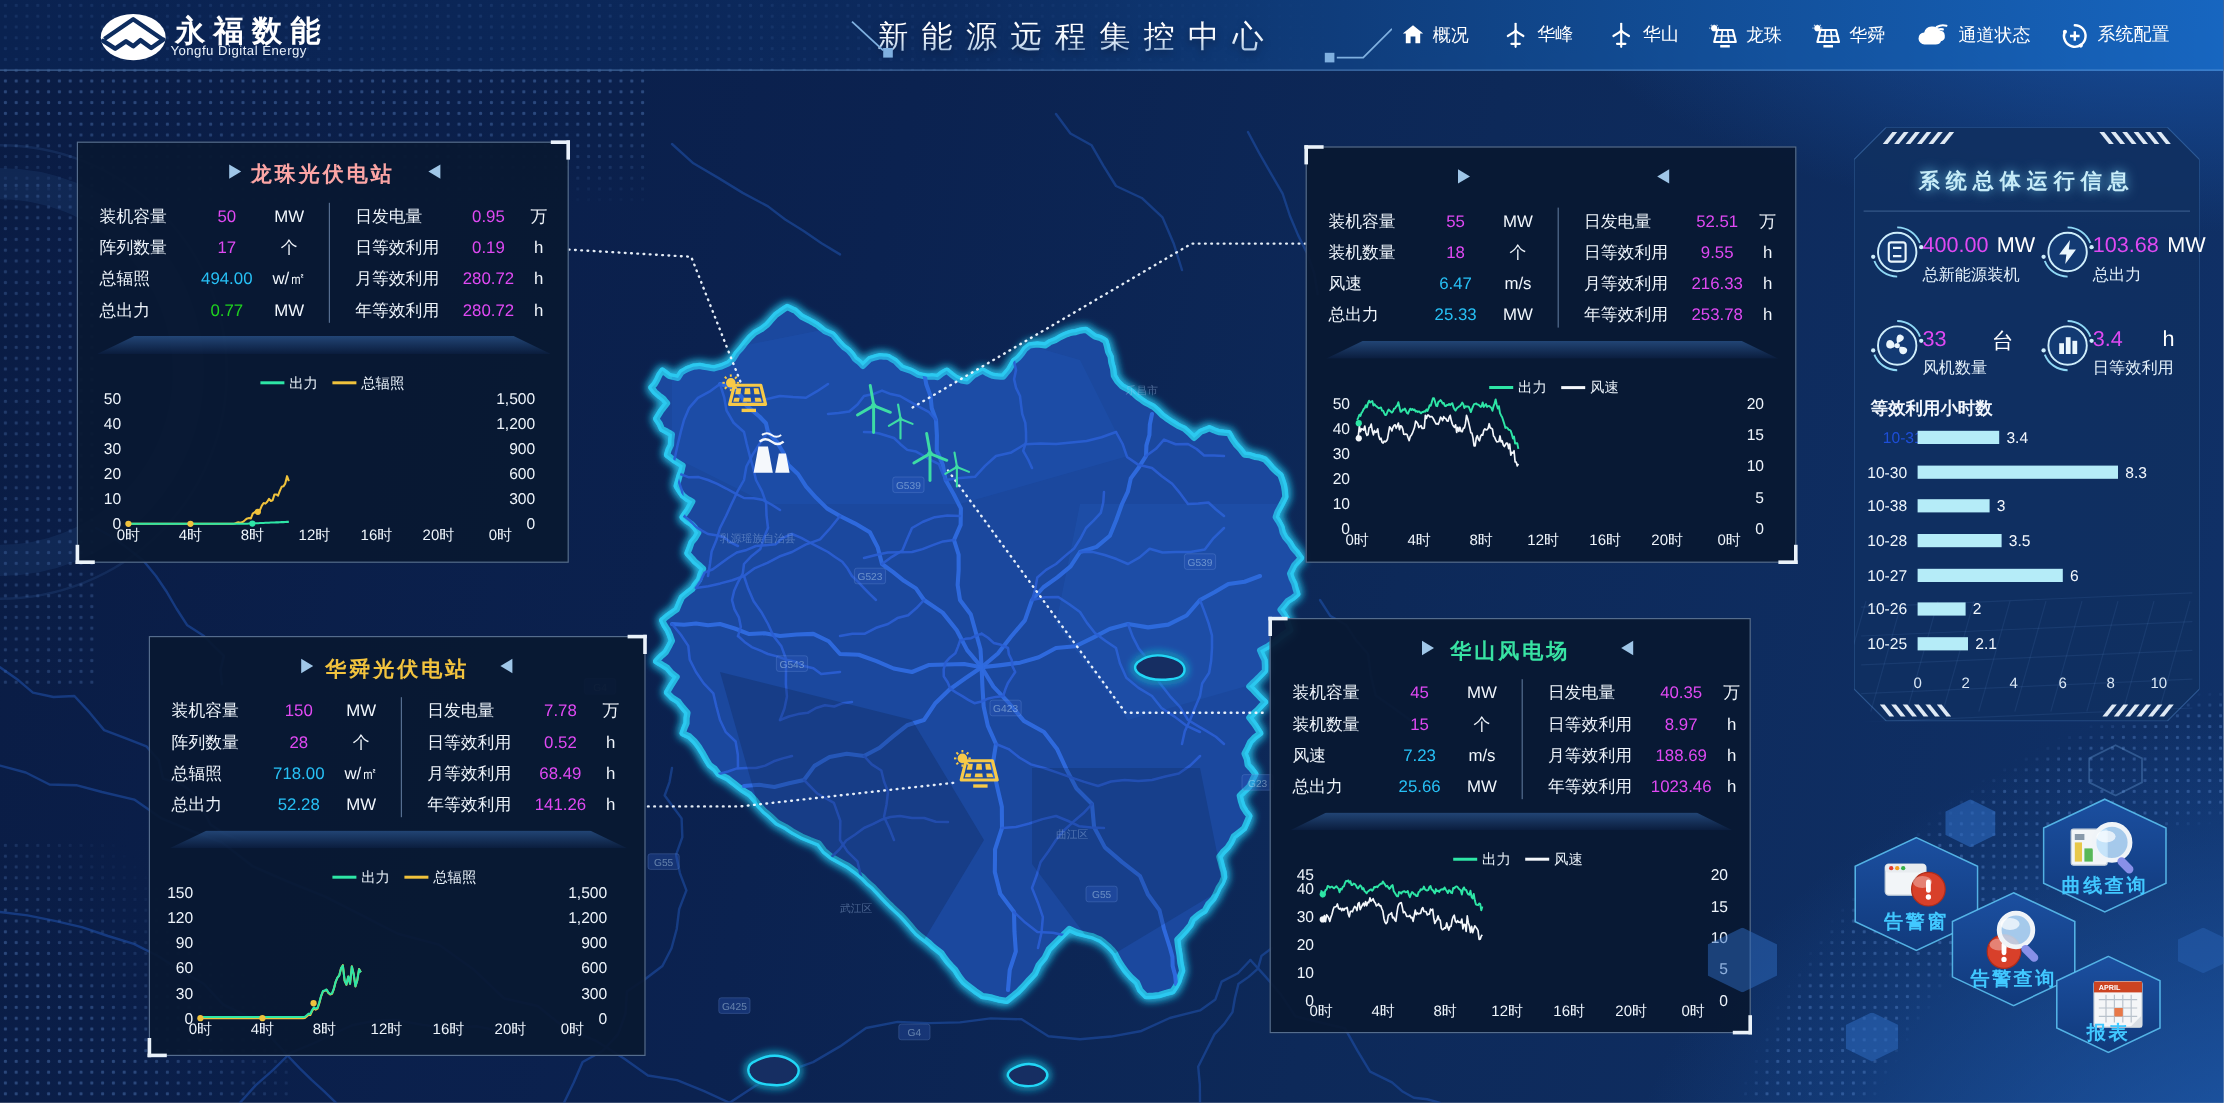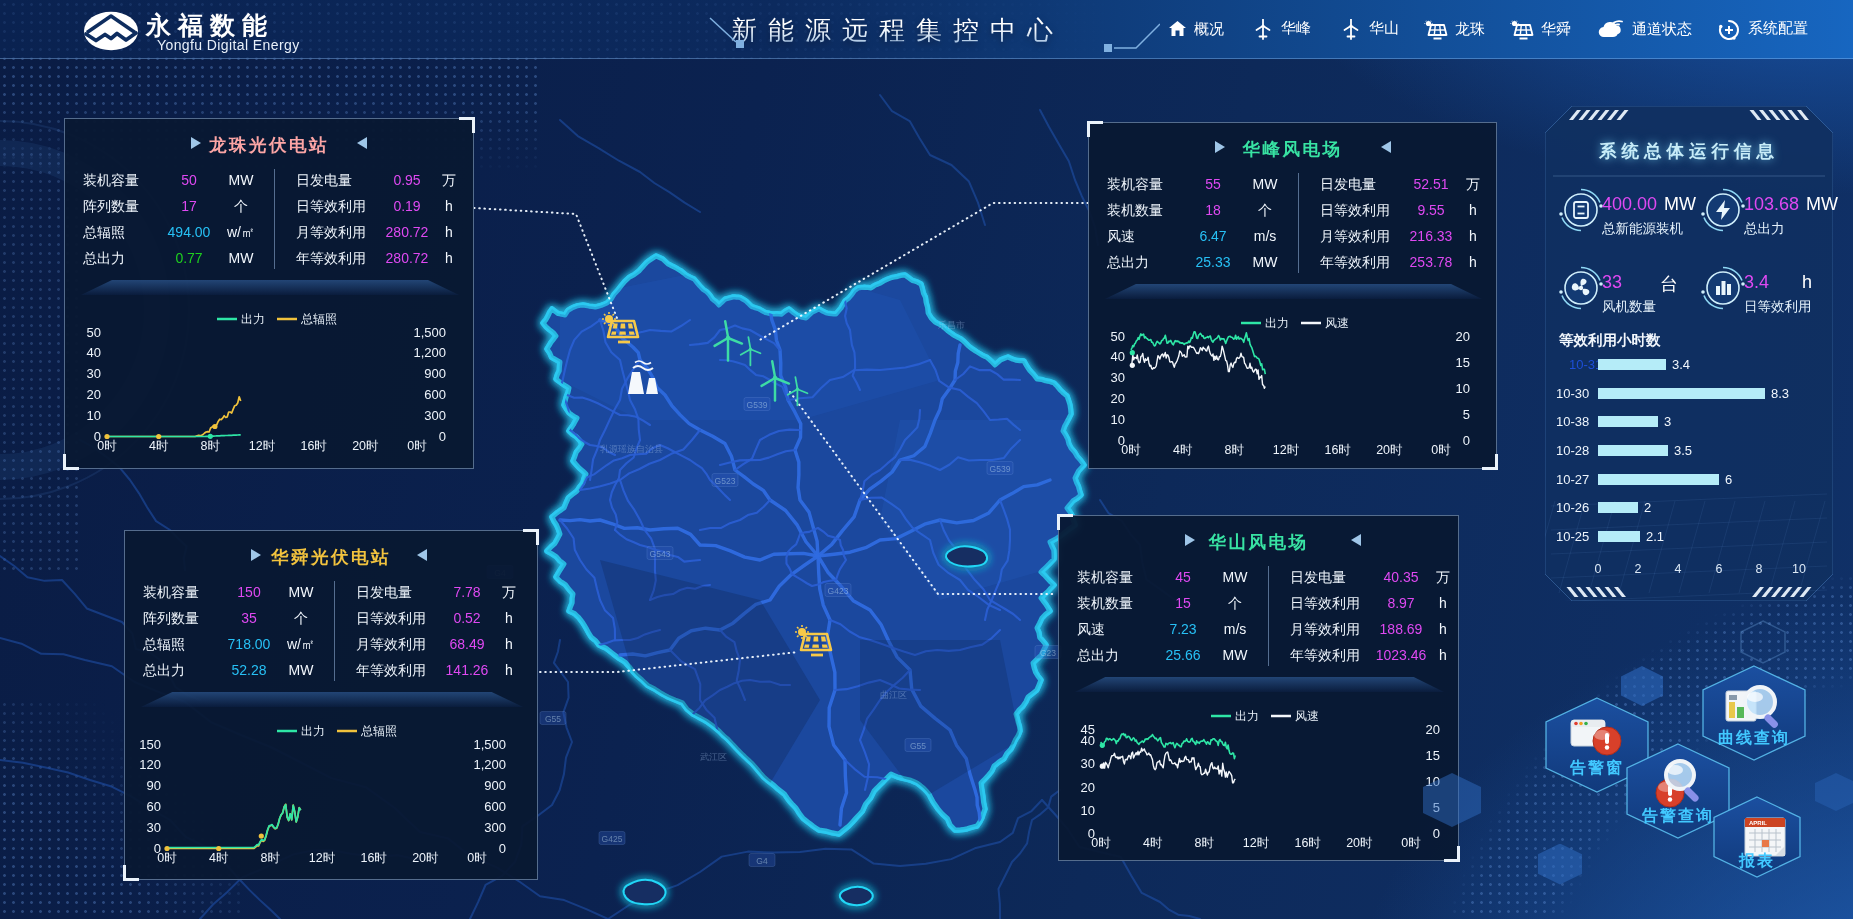--- a/index.html
+++ b/index.html
@@ -278,21 +278,21 @@
     </g>
   </svg>
 <div id="hdr">
     <div class="dots" style="left:0;top:0;width:1160px;height:59px;opacity:.35;-webkit-mask-image:linear-gradient(90deg,#000 45%,transparent);mask-image:linear-gradient(90deg,#000 45%,transparent)"></div>
     <svg class="abs" style="left:83px;top:11px" width="56" height="40" viewBox="0 0 56 40">
       <ellipse cx="28" cy="20" rx="27" ry="19.3" fill="#fff"></ellipse>
       <path d="M4,21.5 L28,5 L52,21.5" fill="none" stroke="#0e2d5f" stroke-width="3.6" stroke-linejoin="round"></path>
       <path d="M3,23 L13,29.5 L22,23.5 L28,27.5 L34,22.5 L43,29 L53,22" fill="none" stroke="#0e2d5f" stroke-width="3.8" stroke-linejoin="round" stroke-linecap="round"></path>
     </svg>
     <div class="abs" style="left:146px;top:9px;color:#fff;font-size:25px;font-weight:bold;letter-spacing:7px;white-space:nowrap">永福数能</div>
-    <div class="abs" style="left:157px;top:37px;color:#e8f0fa;font-size:14px;letter-spacing:0.4px;white-space:nowrap">Yongfu Digital Energy</div>
+    <div class="abs" style="left:142px;top:37px;color:#e8f0fa;font-size:11px;letter-spacing:0.4px;white-space:nowrap">Yongfu Digital Energy</div>
     <div id="maintitle">新能源远程集控中心</div>
     <svg class="abs" style="left:700px;top:0" width="460" height="59" viewBox="0 0 460 59">
       <path d="M10,18 L36,42" stroke="#7fb0e0" stroke-width="1.5" fill="none"></path>
       <rect x="36" y="40" width="8" height="8" fill="#7fb0e0"></rect>
       <path d="M414,48 L436,48 L460,24" stroke="#7fb0e0" stroke-width="1.5" fill="none"></path>
       <rect x="404" y="44" width="8" height="8" fill="#7fb0e0"></rect>
     </svg>
     <div class="nav" style="left:1168px">
       <div class="navitem">
         <svg width="19" height="17" viewBox="0 0 19 17" style="margin-right:7px">
@@ -460,21 +460,21 @@
 <div class="panel" style="left:124px;top:530px;width:414px;height:350px">
     <div class="bk bk-tr"></div>
     <div class="bk bk-bl"></div>
     <div class="ptitle" style="top:14px;color:#f2c33e">华舜光伏电站</div>
     <div class="tri trir" style="left:126px;top:18px"></div>
     <div class="tri tril" style="left:292px;top:18px"></div>
     <div class="row lab" style="left:18px;top:53px">装机容量</div>
     <div class="row val mag" style="left:79px;top:53px">150</div>
     <div class="row unit" style="left:146px;top:53px">MW</div>
     <div class="row lab" style="left:18px;top:79px">阵列数量</div>
-    <div class="row val mag" style="left:79px;top:79px">35</div>
+    <div class="row val mag" style="left:79px;top:79px">28</div>
     <div class="row unit" style="left:146px;top:79px">个</div>
     <div class="row lab" style="left:18px;top:105px">总辐照</div>
     <div class="row val cy" style="left:79px;top:105px">718.00</div>
     <div class="row unit" style="left:146px;top:105px">w/㎡</div>
     <div class="row lab" style="left:18px;top:131px">总出力</div>
     <div class="row val cy" style="left:79px;top:131px">52.28</div>
     <div class="row unit" style="left:146px;top:131px">MW</div>
     <div class="row lab" style="left:231px;top:53px">日发电量</div>
     <div class="row val mag" style="left:297px;top:53px">7.78</div>
     <div class="row unit" style="left:354px;top:53px">万</div>
@@ -516,21 +516,20 @@
       <polyline points="42.0,317.5 43.5,317.5 45.0,317.5 46.5,317.5 48.0,317.5 49.5,317.5 51.0,317.5 52.5,317.5 54.0,317.5 55.5,317.5 57.0,317.5 58.5,317.5 60.0,317.5 61.5,317.5 63.0,317.5 64.5,317.5 66.0,317.5 67.5,317.5 69.0,317.5 70.5,317.5 72.0,317.5 73.5,317.5 75.0,317.5 76.5,317.5 78.1,317.5 79.6,317.5 81.1,317.5 82.6,317.5 84.1,317.5 85.6,317.5 87.1,317.5 88.6,317.5 90.1,317.5 91.6,317.5 93.1,317.5 94.6,317.5 96.1,317.5 97.6,317.5 99.1,317.5 100.6,317.5 102.1,317.5 103.6,317.5 105.1,317.5 106.6,317.5 108.1,317.5 109.6,317.5 111.1,317.5 112.6,317.5 114.1,317.5 115.6,317.5 117.1,317.5 118.6,317.5 120.1,317.5 121.6,317.5 123.1,317.5 124.6,317.5 126.1,317.5 127.6,317.5 129.1,317.3 130.6,316.1 132.1,314.7 133.6,314.9 135.1,311.5 136.6,309.3 138.1,310.4 139.6,309.6 141.1,305.0 142.6,299.3 144.1,295.3 145.6,294.7 147.1,293.9 148.6,296.4 150.2,297.8 151.7,297.2 153.2,293.2 154.7,287.3 156.2,283.7 157.7,281.9 159.2,275.8 160.7,273.3 162.2,286.3 163.7,289.6 165.2,282.8 166.7,288.9 168.2,274.2 169.7,280.6 171.2,291.0 172.7,286.2 174.2,276.6 175.7,279.2" fill="none" stroke="#f0c23c" stroke-width="1.7" stroke-linejoin="round"></polyline>
       <polyline points="42.0,316.5 43.5,316.5 45.0,316.5 46.5,316.5 48.0,316.5 49.5,316.5 51.0,316.5 52.5,316.5 54.0,316.5 55.5,316.5 57.0,316.5 58.5,316.5 60.0,316.5 61.5,316.5 63.0,316.5 64.5,316.5 66.0,316.5 67.5,316.5 69.0,316.5 70.5,316.5 72.0,316.5 73.5,316.5 75.0,316.5 76.5,316.5 78.1,316.5 79.6,316.5 81.1,316.5 82.6,316.5 84.1,316.5 85.6,316.5 87.1,316.5 88.6,316.5 90.1,316.5 91.6,316.5 93.1,316.5 94.6,316.5 96.1,316.5 97.6,316.5 99.1,316.5 100.6,316.5 102.1,316.5 103.6,316.5 105.1,316.5 106.6,316.5 108.1,316.5 109.6,316.5 111.1,316.5 112.6,316.5 114.1,316.5 115.6,316.5 117.1,316.5 118.6,316.5 120.1,316.5 121.6,316.5 123.1,316.5 124.6,316.5 126.1,316.5 127.6,316.5 129.1,316.3 130.6,315.1 132.1,313.7 133.6,313.9 135.1,310.7 136.6,308.5 138.1,309.6 139.6,308.8 141.1,304.3 142.6,298.8 144.1,294.9 145.6,294.4 147.1,293.6 148.6,296.0 150.2,297.4 151.7,296.8 153.2,292.9 154.7,287.2 156.2,283.7 157.7,281.9 159.2,276.0 160.7,273.6 162.2,286.2 163.7,289.4 165.2,282.8 166.7,288.7 168.2,274.4 169.7,280.6 171.2,290.8 172.7,286.1 174.2,276.8 175.7,279.3" fill="none" stroke="#2ee6a6" stroke-width="1.7" stroke-linejoin="round"></polyline>
       <circle cx="42.0" cy="317.5" r="2.6" fill="#f0c23c"></circle>
       <circle cx="93.7" cy="317.5" r="2.6" fill="#f0c23c"></circle>
       <circle cx="136.3" cy="305.0" r="2.6" fill="#f0c23c"></circle>
     </svg>
   </div>
 <div class="panel" style="left:1088px;top:122px;width:409px;height:347px">
     <div class="bk bk-tl"></div>
     <div class="bk bk-br"></div>
-    <div class="ptitle" style="top:14px;color:#38e3a3">华峰风电场</div>
     <div class="tri trir" style="left:126px;top:18px"></div>
     <div class="tri tril" style="left:292px;top:18px"></div>
     <div class="row lab" style="left:18px;top:53px">装机容量</div>
     <div class="row val mag" style="left:79px;top:53px">55</div>
     <div class="row unit" style="left:146px;top:53px">MW</div>
     <div class="row lab" style="left:18px;top:79px">装机数量</div>
     <div class="row val mag" style="left:79px;top:79px">18</div>
     <div class="row unit" style="left:146px;top:79px">个</div>
     <div class="row lab" style="left:18px;top:105px">风速</div>
     <div class="row val cy" style="left:79px;top:105px">6.47</div>

